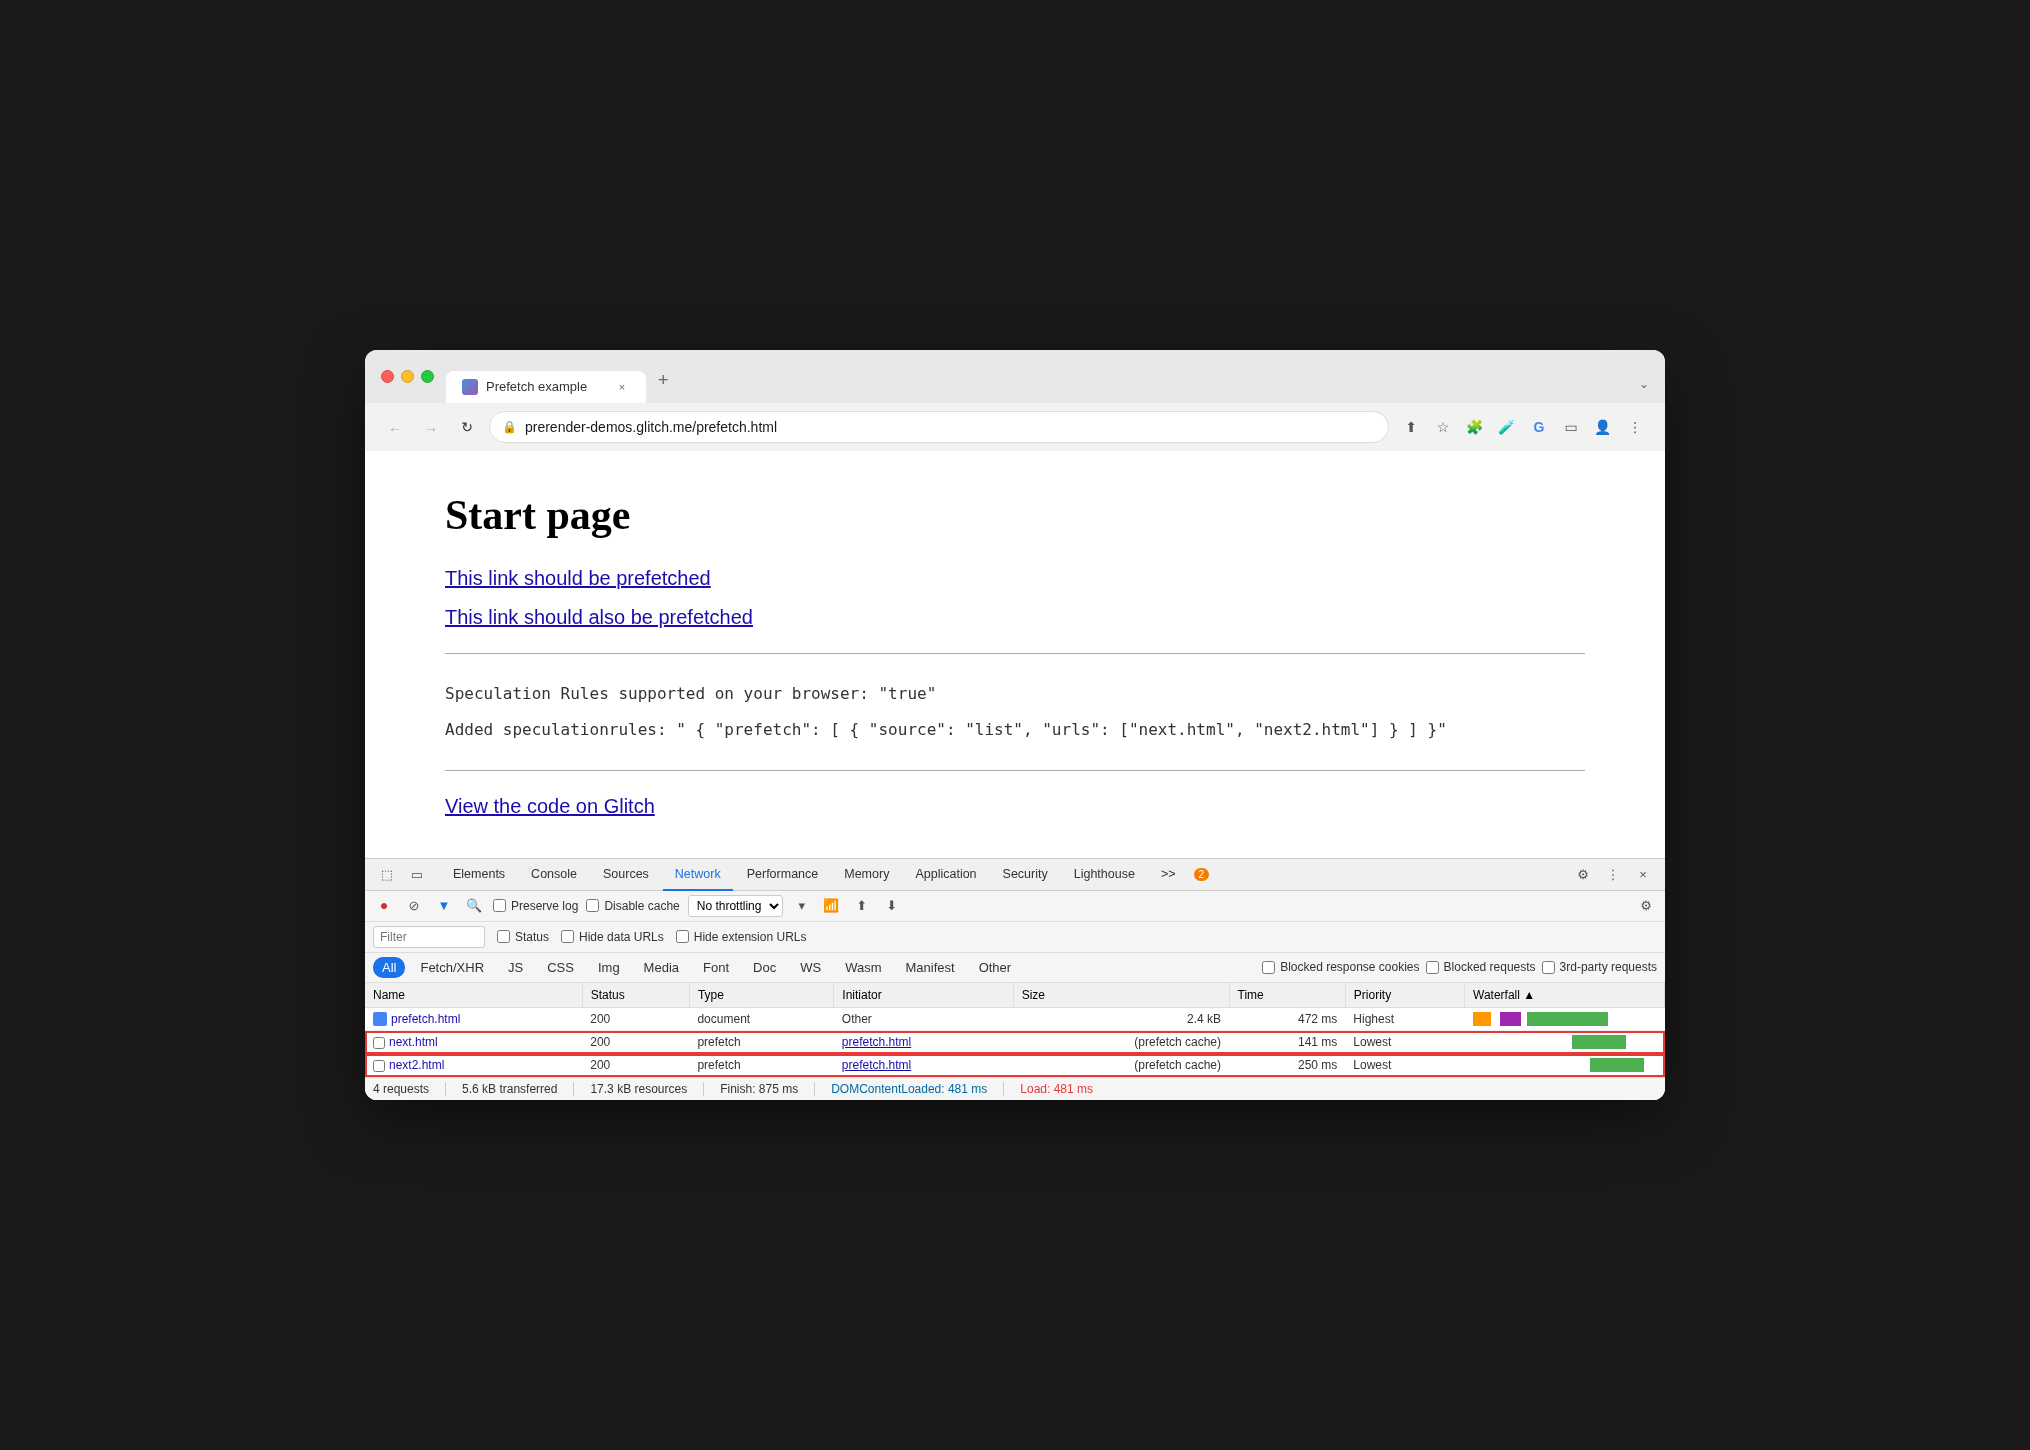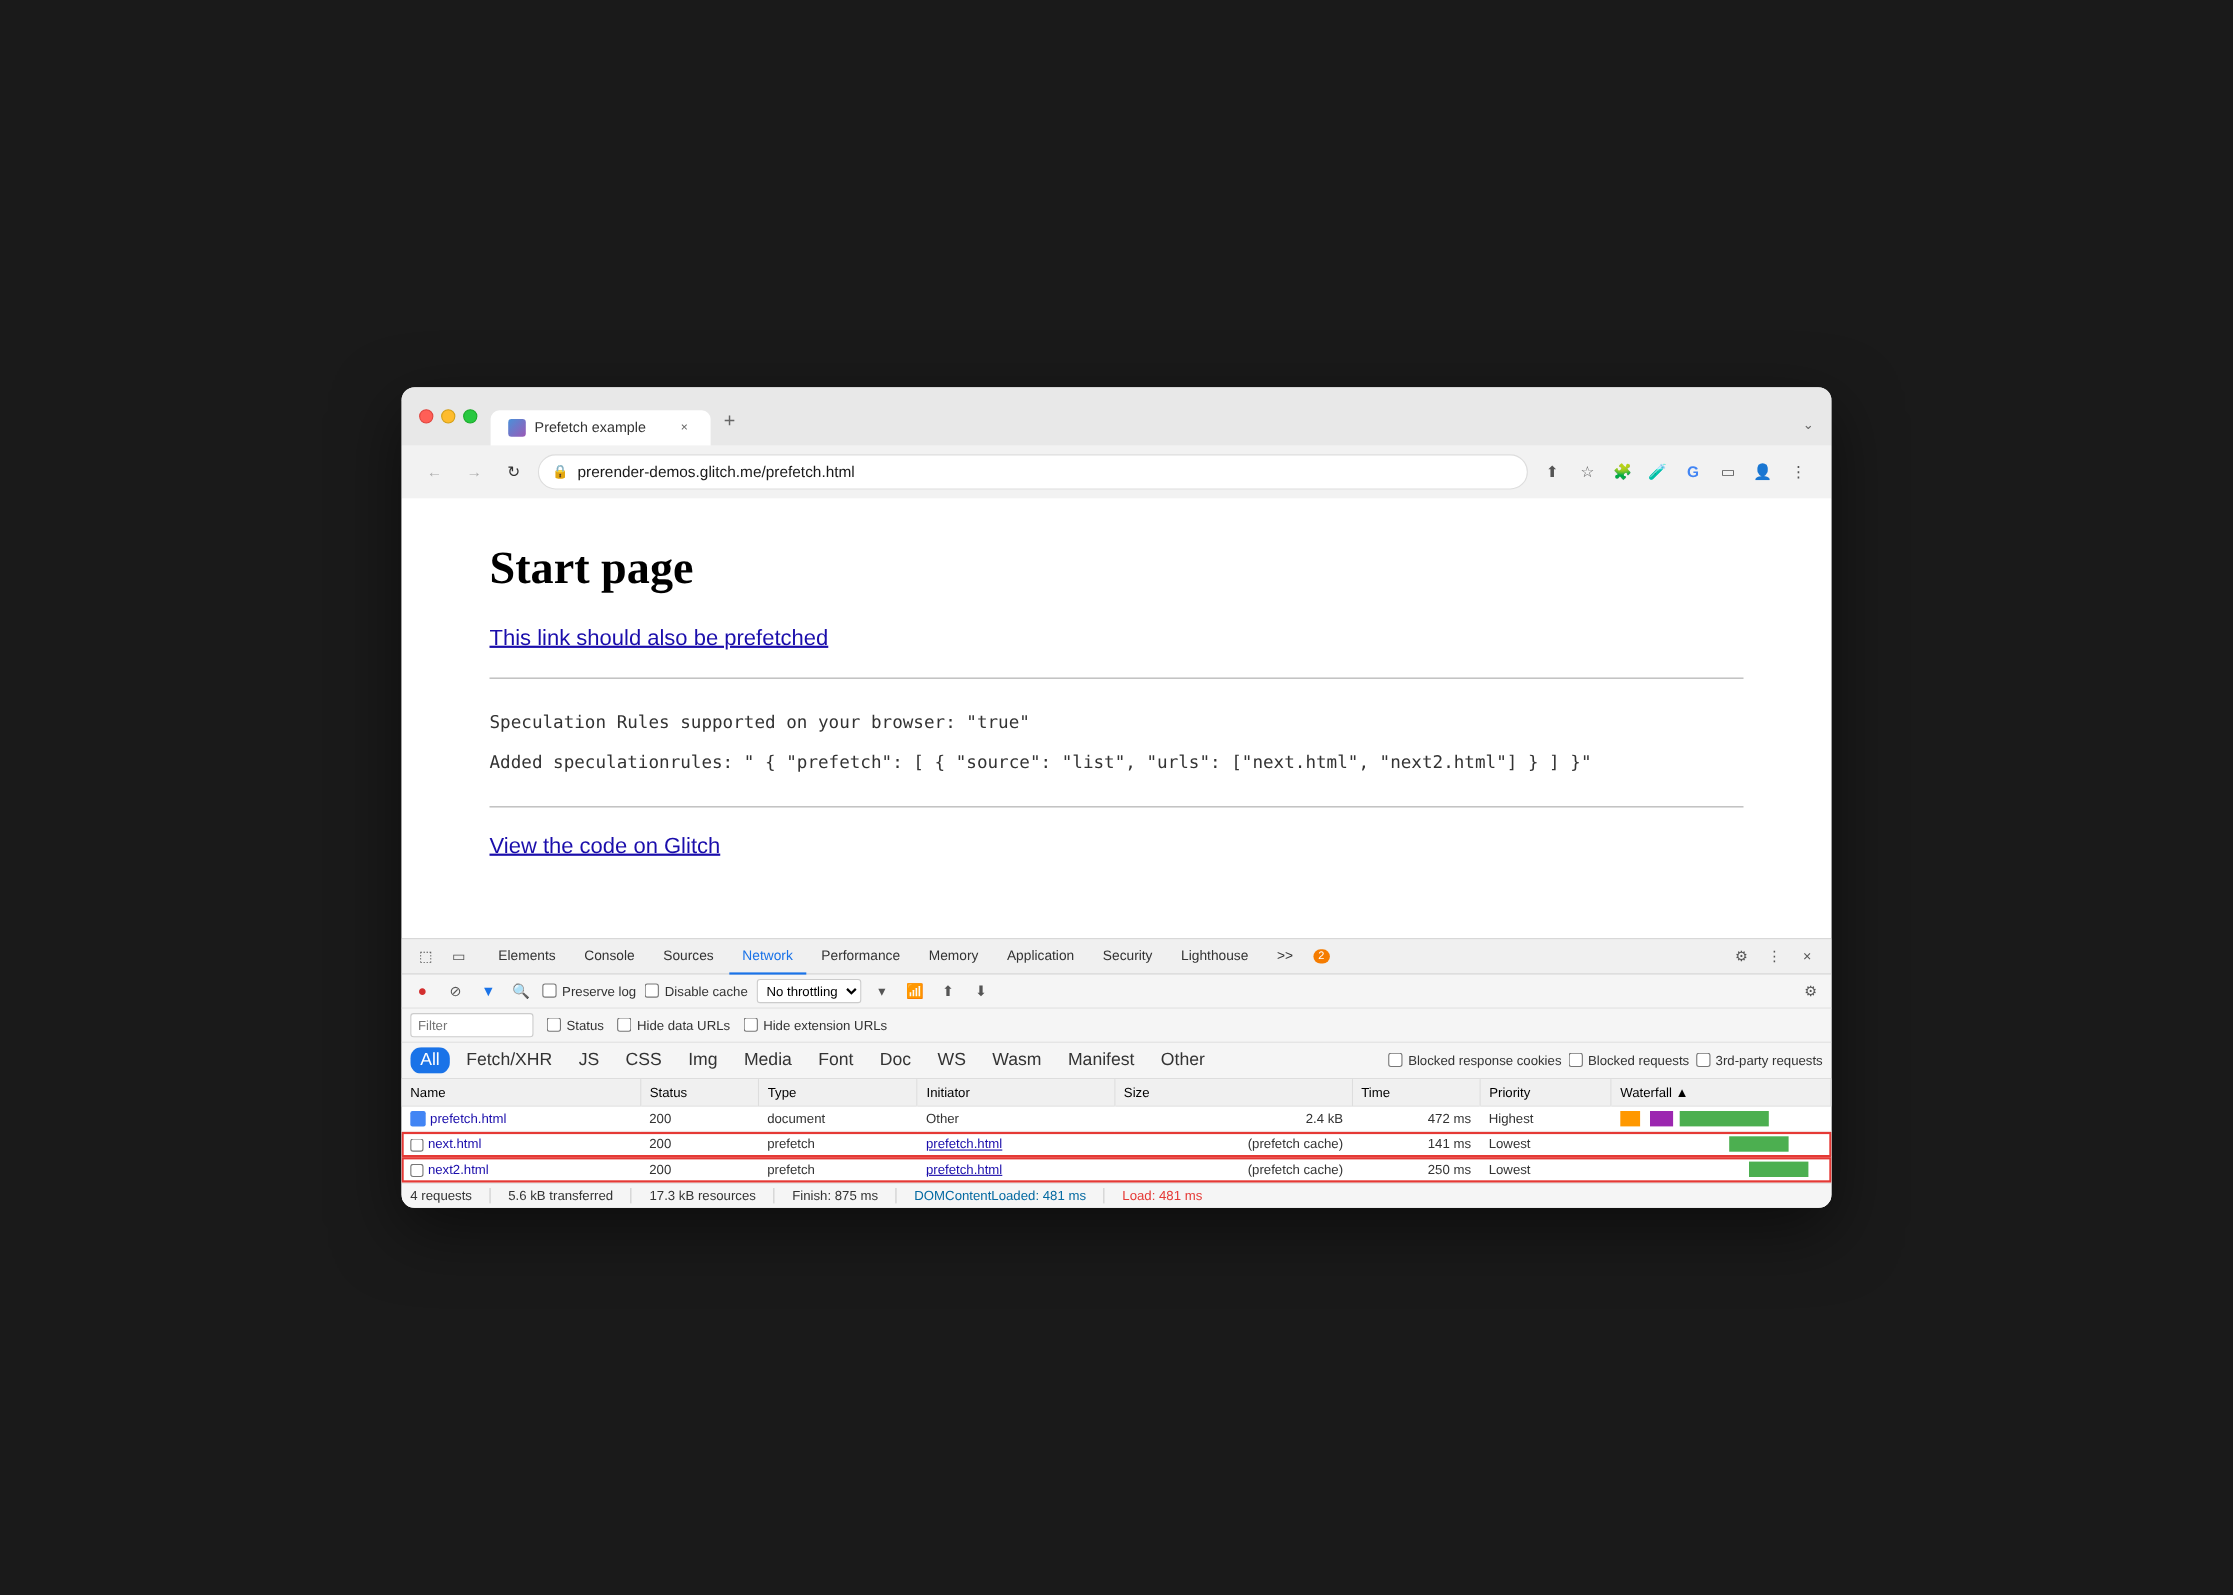--- a/index.html
+++ b/index.html
@@ -347,21 +347,21 @@
       align-items: center;
       padding: 4px 8px;
       gap: 6px;
       border-bottom: 1px solid #ddd;
       background: #f5f5f5;
       font-size: 12px;
     }
 
     .type-btn {
       padding: 2px 8px;
-      font-size: 16px;
+      font-size: 13px;
       cursor: pointer;
       border-radius: 10px;
       border: 1px solid transparent;
       color: #333;
     }
     .type-btn.active {
       background: #1a73e8;
       color: white;
     }
 
@@ -465,20 +465,21 @@
       <div class="toolbar-icon">🧪</div>
       <div class="toolbar-icon" style="font-weight:bold;color:#4285f4;">G</div>
       <div class="toolbar-icon">▭</div>
       <div class="toolbar-icon">👤</div>
       <div class="toolbar-icon">⋮</div>
     </div>
   </div>
 
   <div class="page-content">
     <h1 class="page-title">Start page</h1>
+    <a class="page-link">This link should be prefetched</a>
     <a class="page-link">This link should also be prefetched</a>
     <hr class="divider">
     <p class="speculation-text">Speculation Rules supported on your browser: "true"</p>
     <p class="speculation-text">Added speculationrules: " { "prefetch": [ { "source": "list", "urls": ["next.html", "next2.html"] } ] }"</p>
     <hr class="divider">
     <a class="glitch-link">View the code on Glitch</a>
   </div>
 
   <div class="devtools">
 

